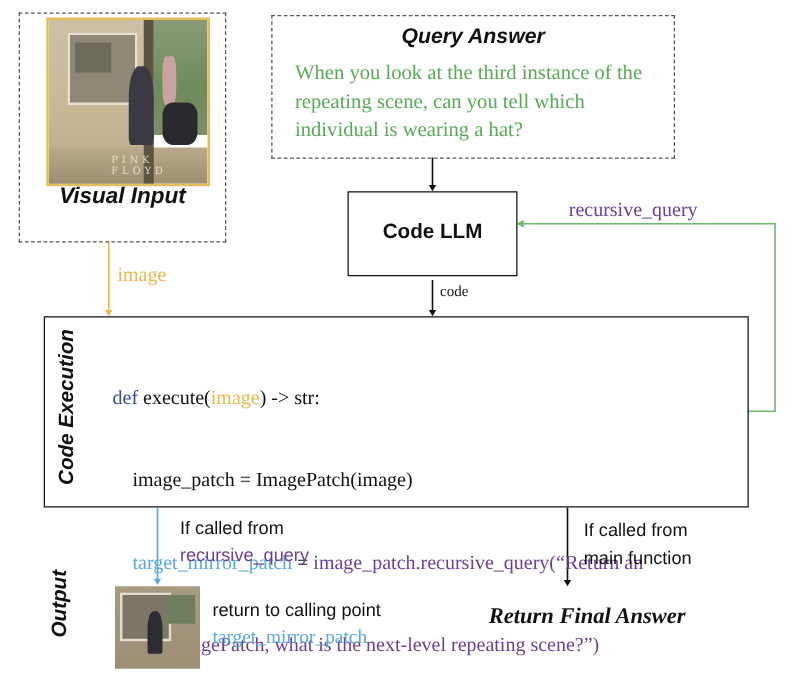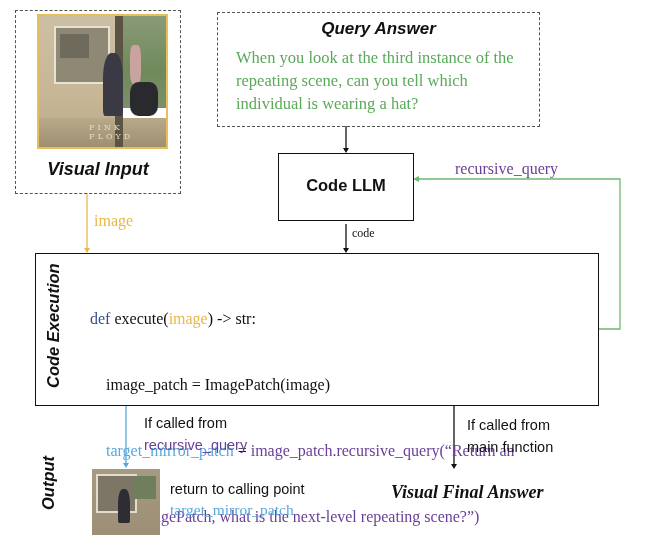--- a/index.html
+++ b/index.html
@@ -80,21 +80,21 @@
   <div class="floor"></div>
   <div class="door"></div>
   <div class="inner-frame">
       <div class="innerpic"></div>
     </div>
   <div class="person3"></div>
   <div class="person"></div>
   <div class="person2"></div>
   <div class="pf">PINK FLOYD</div>
 </div>
-<div class="abs sans bold-italic" style="left:15px; top:159px; width:166px; text-align:center; font-size:18px; color:#111;">Visual Input</div>
+<div class="abs sans bold-italic" style="left:15px; top:146px; width:166px; text-align:center; font-size:18px; color:#111;">Visual Input</div>
 
 <div class="abs dashed" style="left:217px; top:12px; width:323px; height:115px;"></div>
 <div class="abs sans bold-italic" style="left:217px; top:19px; width:323px; text-align:center; font-size:17px; color:#111;">Query Answer</div>
 <div class="abs serif green" style="left:236px; top:46px; width:300px; font-size:16.5px; line-height:23px;">When you look at the third instance of the repeating scene, can you tell which individual is wearing a hat?</div>
 
 <div class="abs solid" style="left:278px; top:153px; width:136px; height:68px;"></div>
 <div class="abs sans" style="left:278px; top:176px; width:136px; text-align:center; font-size:16.5px; font-weight:bold; color:#111;">Code LLM</div>
 
 <div class="abs serif yellow" style="left:94px; top:212px; font-size:16px;">image</div>
 <div class="abs serif" style="left:352px; top:226px; font-size:12px; color:#111;">code</div>
@@ -122,13 +122,13 @@
   <div class="tg"></div>
   <div class="tp"></div>
 </div>
 
 <div class="abs sans" style="left:170px; top:481px; font-size:14.5px; color:#111;">return to calling point</div>
 <div class="abs serif blue" style="left:170px; top:501px; font-size:15.5px;">target_mirror_patch</div>
 
 <div class="abs sans" style="left:467px; top:417px; font-size:14.5px; color:#111;">If called from</div>
 <div class="abs sans" style="left:467px; top:439px; font-size:14.5px; color:#111;">main function</div>
 
-<div class="abs serif bold-italic" style="left:391px; top:482px; font-size:18px; color:#111;">Visual Final Answer</div>
+<div class="abs serif bold-italic" style="left:391px; top:482px; font-size:18px; color:#111;">Return Final Answer</div>
 
 </body></html>

